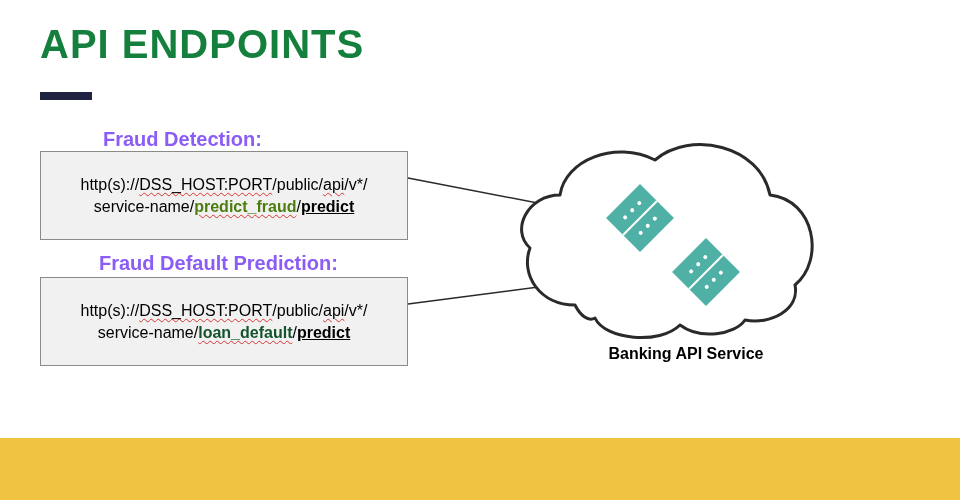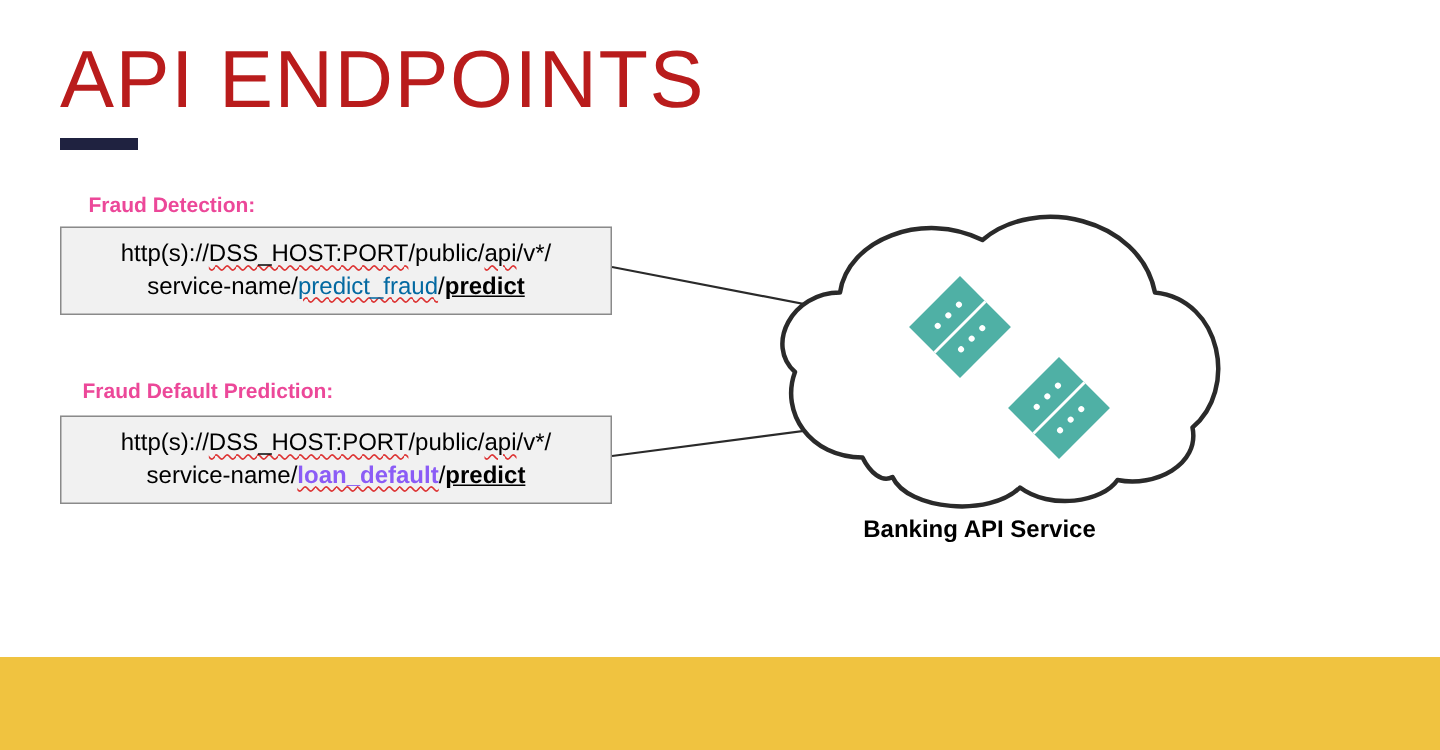--- a/index.html
+++ b/index.html
@@ -8,67 +8,68 @@
     height: 500px;
     background: #ffffff;
     font-family: Arial, Helvetica, sans-serif;
     position: relative;
     overflow: hidden;
   }
   .slide-title {
     position: absolute;
     left: 40px;
     top: 22px;
-    font-size: 54px;
-    font-weight: 400;
-    color: #b91c1c;
+    font-size: 40px;
+    font-weight: 700;
+    color: #15803d;
     letter-spacing: 1px;
     font-family: 'Arial Black', Arial, sans-serif;
   }
   .title-underline {
     position: absolute;
     left: 40px;
     top: 92px;
     width: 52px;
     height: 8px;
     background: #1f2240;
   }
   .section-label {
     position: absolute;
-    font-size: 14px;
+    font-size: 20px;
     font-weight: 700;
-    color: #ec4899;
+    color: #8b5cf6;
+    margin-left: 44px;
   }
   .label-fraud { left: 59px; top: 128px; }
   .label-loan  { left: 55px; top: 252px; }
   .endpoint-box {
     position: absolute;
     left: 40px;
     width: 368px;
     border: 1px solid #8a8a8a;
     background: #f1f1f1;
-    padding: 7px 14px;
+    padding: 22px 14px;
     font-size: 16px;
     color: #000;
     text-align: center;
     line-height: 1.35;
     z-index: 2;
   }
   .box-fraud { top: 151px; }
   .box-loan  { top: 277px; }
   .spellcheck {
     text-decoration: underline wavy #d33 1px;
     text-underline-offset: 2px;
   }
-  .kw-blue  { color: #0369a1; font-weight: 400; }
-  .kw-red   { color: #8b5cf6; font-weight: 700; }
+  .kw-blue  { color: #4d7c0f; font-weight: 700; }
+  .kw-red   { color: #14532d; font-weight: 700; }
   .bold     { font-weight: 700; text-decoration: underline; }
   .cloud-label {
     position: absolute;
-    left: 543px;
+    left: 576px;
     top: 345px;
     font-size: 16px;
     font-weight: 700;
     color: #000;
     width: 220px;
     text-align: center;
   }
   .footer-bar {
     position: absolute;
     left: 0;

